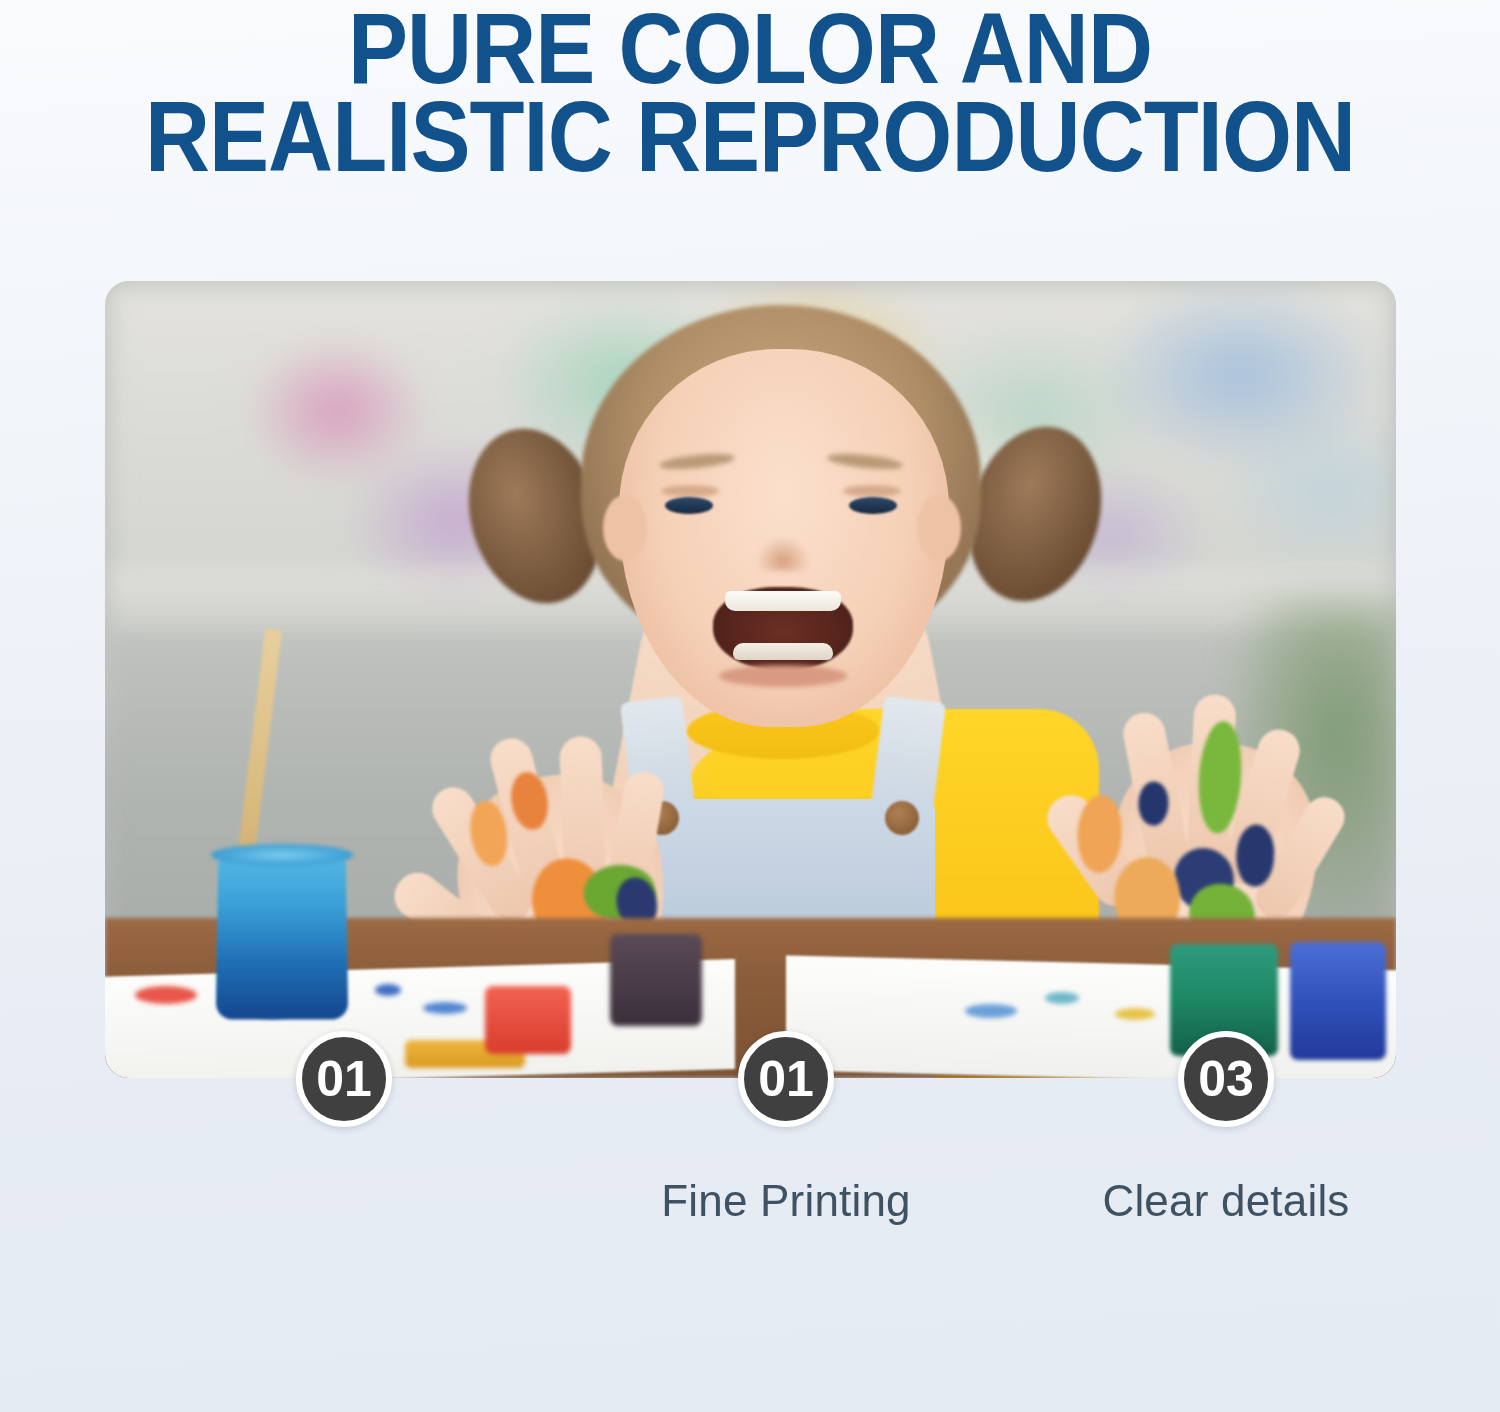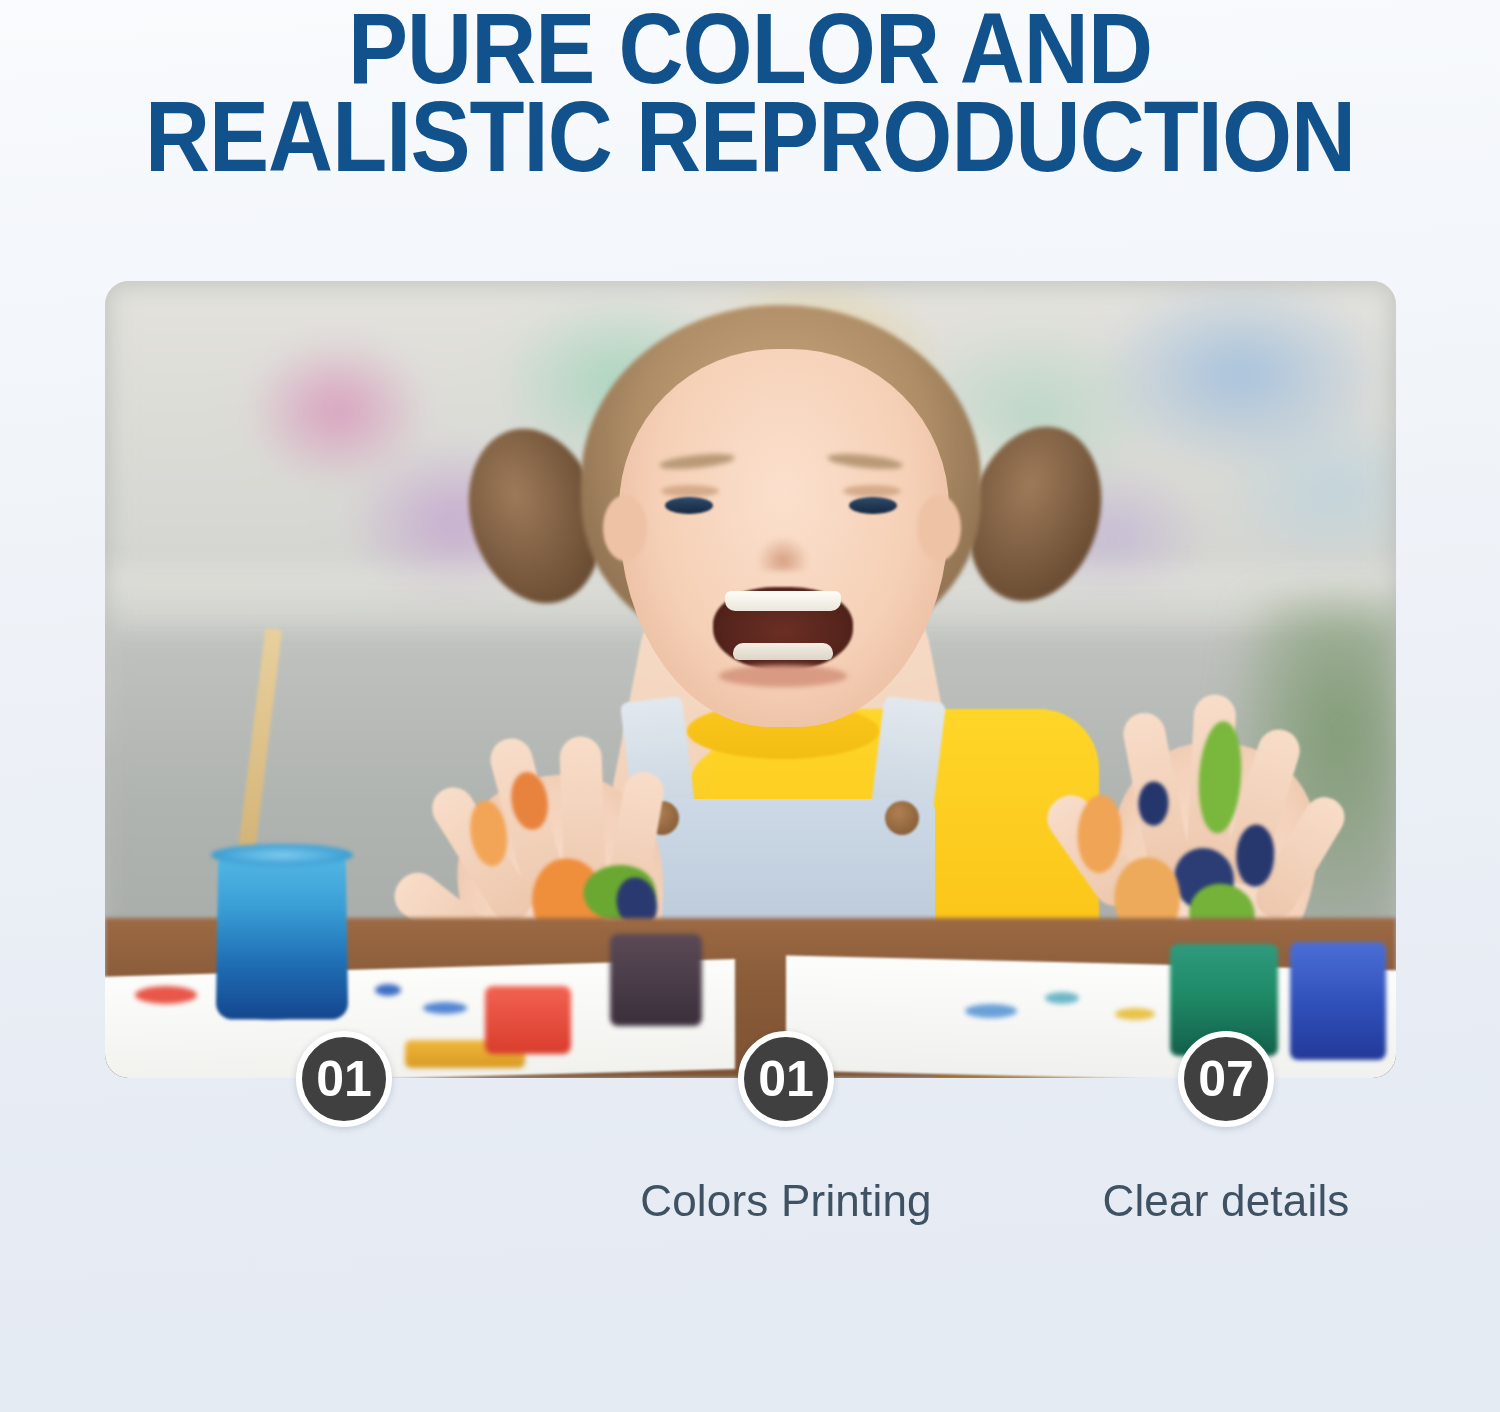--- a/index.html
+++ b/index.html
@@ -386,19 +386,19 @@
   <div class="ph cup-green"></div>
   <div class="ph cup-blue2"></div>
 </div>
 
 <div class="badge-row">
   <div class="badge-item" id="b1">
     <div class="badge">01</div>
   </div>
   <div class="badge-item" id="b2">
     <div class="badge">01</div>
-    <div class="badge-label">Colors Printing</div>
+    <div class="badge-label">Fine Printing</div>
   </div>
   <div class="badge-item" id="b3">
-    <div class="badge">07</div>
+    <div class="badge">03</div>
     <div class="badge-label">Clear details</div>
   </div>
 </div>
 
 </body></html>

